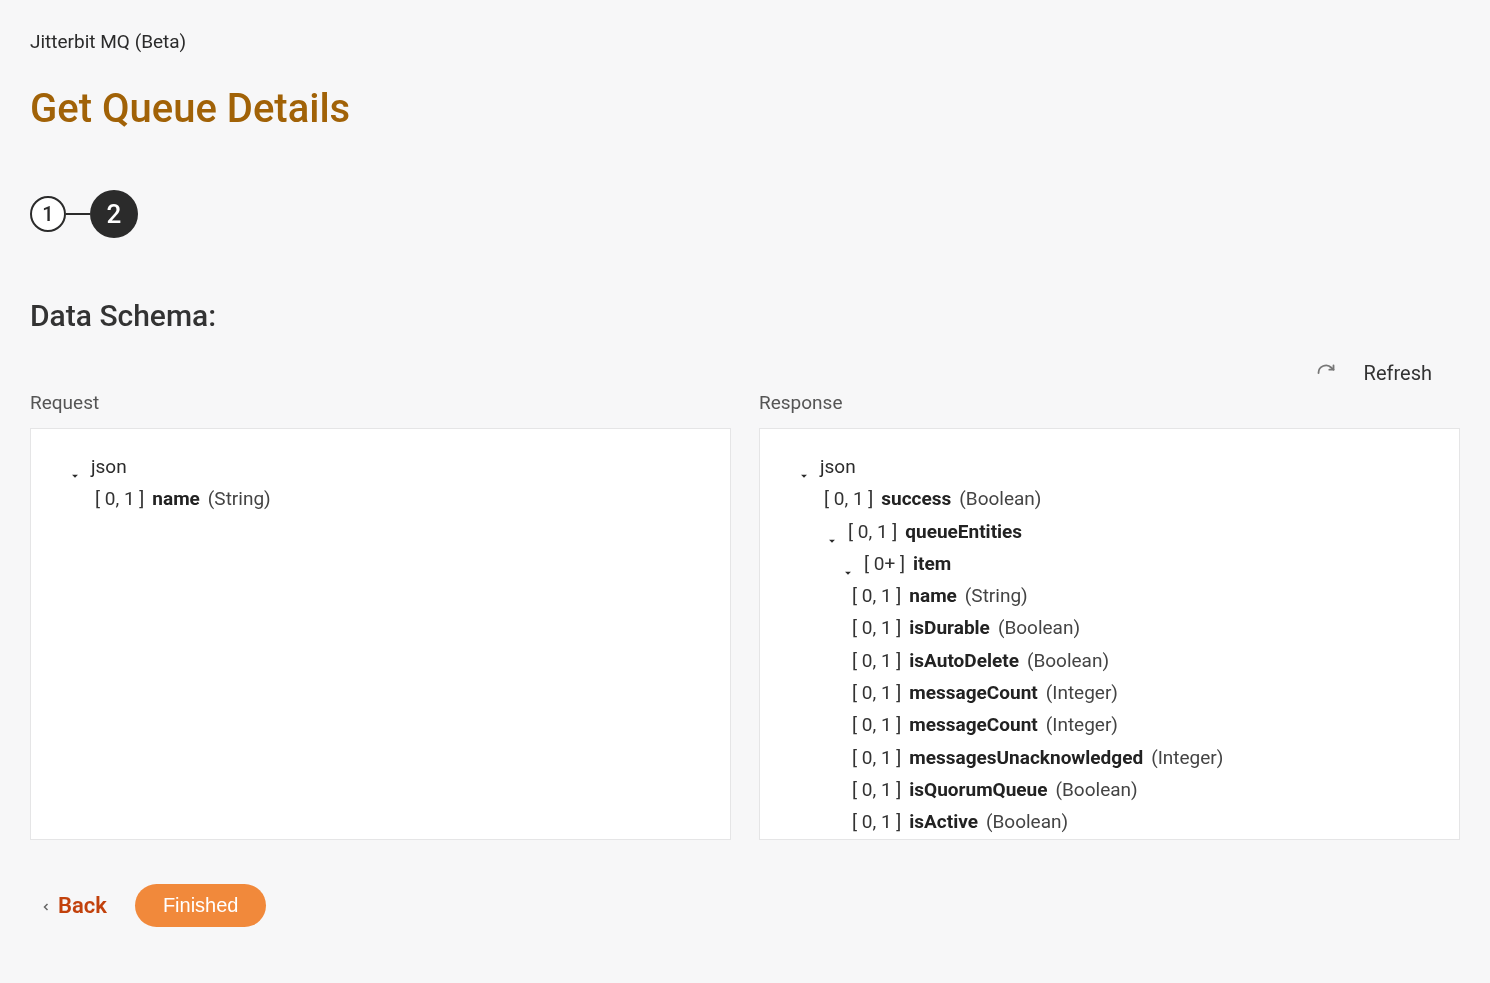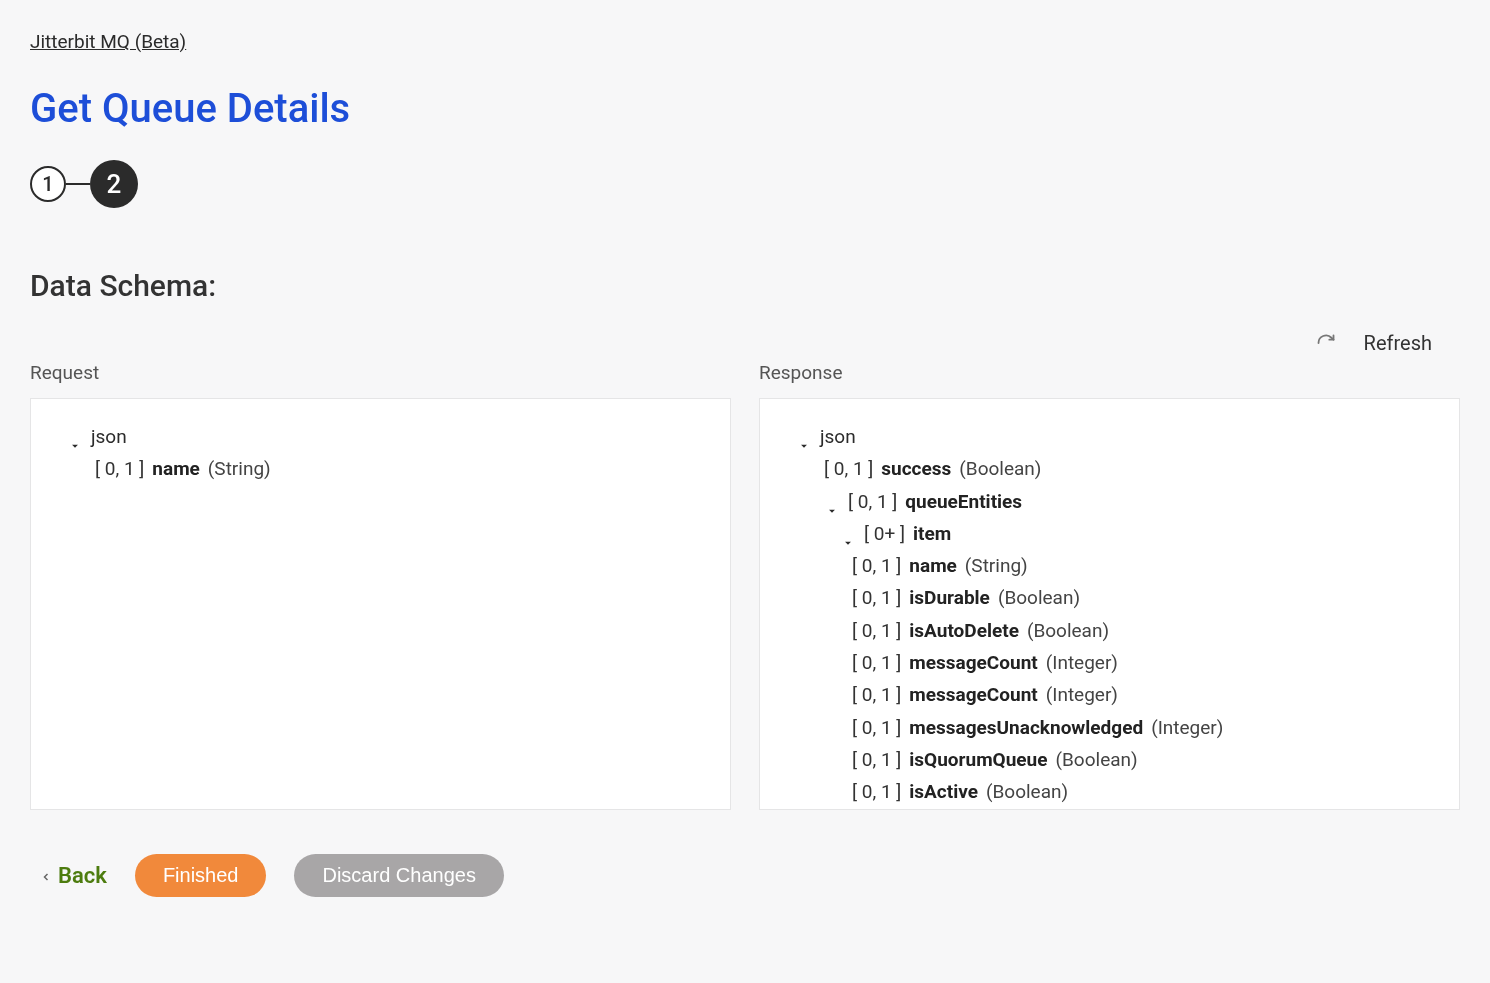--- a/index.html
+++ b/index.html
@@ -6,30 +6,29 @@
   body {
     font-family: -apple-system, BlinkMacSystemFont, "Segoe UI", Roboto, "Helvetica Neue", Arial, sans-serif;
     background: #f7f7f8;
     color: #2b2b2b;
     width: 1490px;
     padding: 30px;
   }
   .breadcrumb-link {
     font-size: 19px;
     color: #2b2b2b;
-    text-decoration: underline;
     cursor: pointer;
     text-align: right;
   }
   .page-title {
     font-size: 40px;
     font-weight: 500;
-    color: #1d4ed8;
+    color: #a16207;
     margin-top: 32px;
-    margin-bottom: 28px;
+    margin-bottom: 58px;
   }
   .stepper {
     display: flex;
     align-items: center;
     margin-bottom: 60px;
   }
   .step-circle {
     width: 36px;
     height: 36px;
     border-radius: 50%;
@@ -129,21 +128,21 @@
     margin-top: 44px;
     padding-left: 10px;
   }
   .back-group {
     display: flex;
     align-items: center;
     gap: 6px;
     cursor: pointer;
     font-size: 22px;
     font-weight: 600;
-    color: #4d7c0f;
+    color: #c2410c;
   }
   .back-chevron svg { width: 12px; height: 12px; color: #666; }
   .btn {
     border: none;
     border-radius: 24px;
     padding: 10px 28px;
     font-size: 20px;
     cursor: pointer;
     color: #fff;
     text-align: center;
@@ -286,17 +285,16 @@
 <div class="footer">
   <div class="back-group">
     <span class="back-chevron">
       <svg viewBox="0 0 24 24" fill="none" stroke="currentColor" stroke-width="3">
           <polyline points="15 18 9 12 15 6"></polyline>
         </svg>
     </span>
     <span>Back</span>
   </div>
   <button class="btn btn-primary">Finished</button>
-  <button class="btn btn-secondary">Discard Changes</button>
 </div>
 
 
 
 
 </body></html>

